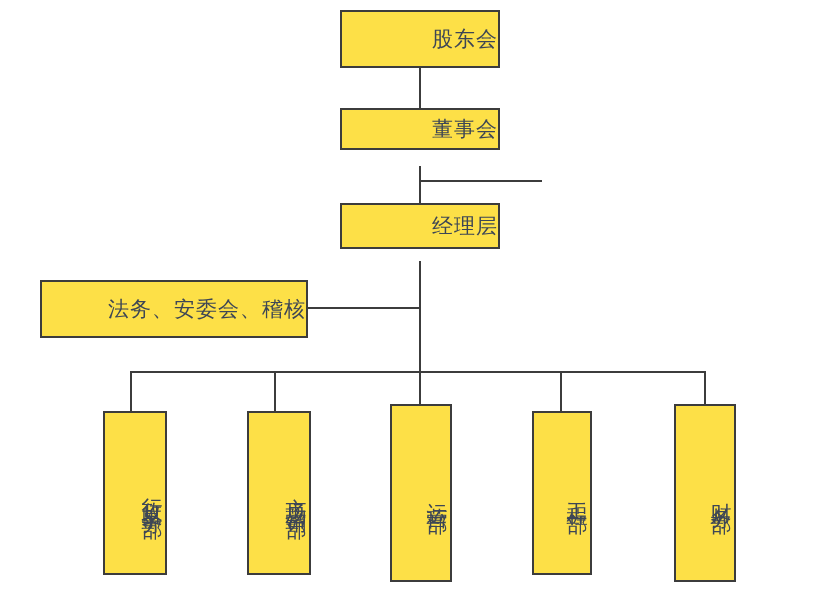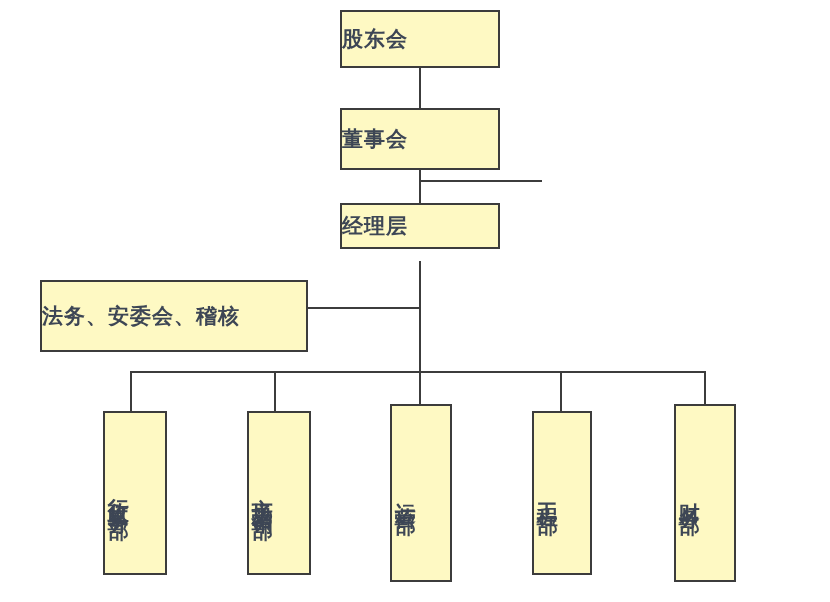--- a/index.html
+++ b/index.html
@@ -18,47 +18,46 @@
     position: absolute;
     left: 0;
     top: 0;
     width: 830px;
     height: 602px;
   }
   .node {
     position: absolute;
     box-sizing: border-box;
     border: 2px solid #3c3c3c;
-    background: #fef9c3;
+    background: #fde047;
     display: flex;
     align-items: center;
-    justify-content: flex-start;
+    justify-content: flex-end;
     color: #3d4655;
     z-index: 2;
-    font-weight: bold;
   }
   .node-label {
     font-size: 21px;
     line-height: 1.25;
     letter-spacing: 1px;
     white-space: nowrap;
     color: #3d4655;
   }
   .node-vertical .node-label {
     writing-mode: vertical-rl;
     text-orientation: upright;
     letter-spacing: 5px;
     white-space: nowrap;
   }
   
   #node-shareholders { left: 340px; top: 10px;  width: 160px; height: 58px; }
-  #node-board        { left: 340px; top: 108px; width: 160px; height: 62px; }
+  #node-board        { left: 340px; top: 108px; width: 160px; height: 42px; }
   #node-management   { left: 340px; top: 203px; width: 160px; height: 46px; }
   #node-supervisors  { left: 542px; top: 153px; width: 163px; height: 58px; }
-  #node-legal        { left: 40px;  top: 280px; width: 268px; height: 72px; }
+  #node-legal        { left: 40px;  top: 280px; width: 268px; height: 58px; }
 
   
   #node-dept-0 { left: 103px; top: 411px; width: 64px;  height: 164px; }
   #node-dept-1 { left: 247px; top: 411px; width: 64px;  height: 164px; }
   #node-dept-2 { left: 390px; top: 404px; width: 62px;  height: 178px; }
   #node-dept-3 { left: 532px; top: 411px; width: 60px;  height: 164px; }
   #node-dept-4 { left: 674px; top: 404px; width: 62px;  height: 178px; }
 
   
   .line {

